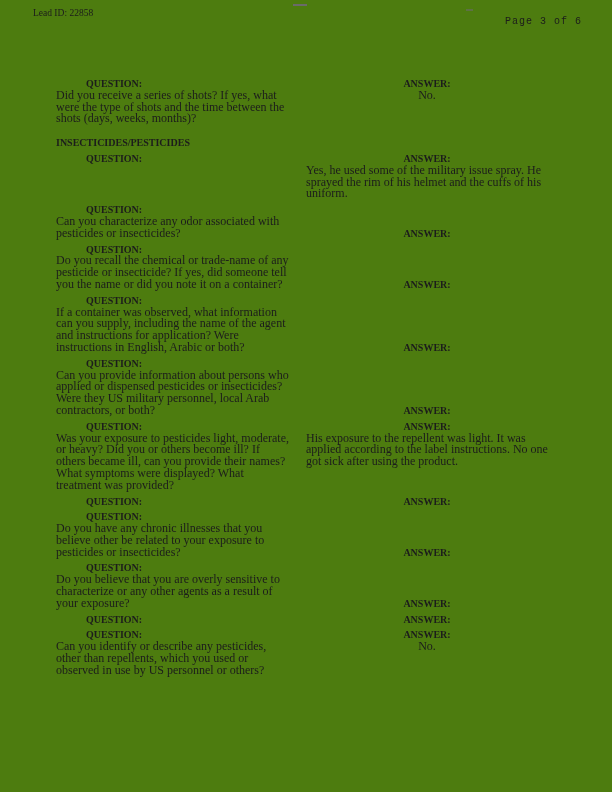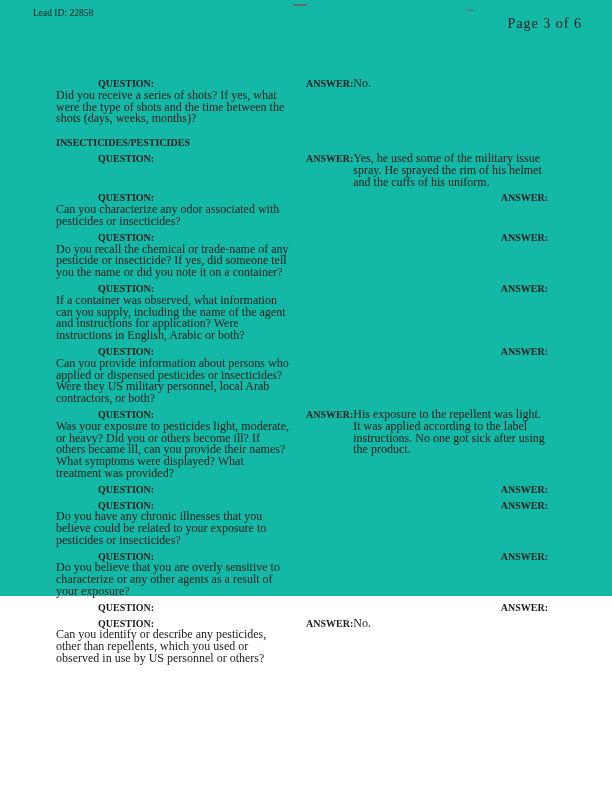--- a/index.html
+++ b/index.html
@@ -5,61 +5,63 @@
   * { margin: 0; padding: 0; box-sizing: border-box; }
   html, body { background: #ffffff; }
   body {
     width: 612px; height: 792px;
     font-family: "Liberation Serif", "DejaVu Serif", serif;
     color: #1c1c1c;
     position: relative;
     overflow: hidden;
   }
   .page {
-    width: 612px; height: 596px;
-    background: #14b8a6;
+    width: 612px; height: 792px;
+    background: #4d7c0f;
     position: relative;
   }
   .lead-id {
     position: absolute; left: 33px; top: 8px;
     font-size: 9.5px;
   }
   .page-num {
     position: absolute; right: 30px; top: 16px;
-    font-size: 14px;
+    font-size: 10px;
     letter-spacing: 1px;
+    font-family: Liberation Mono, monospace;
   }
   .scan-mark { position: absolute; background: #6a6a6a; }
   .scan-mark.m1 { left: 293px; top: 4px; width: 14px; height: 2px; }
   .scan-mark.m2 { left: 466px; top: 9px; width: 7px; height: 1.5px; opacity: .6; }
   .content {
     position: absolute;
     left: 56px; top: 78px;
     width: 492px;
   }
   .qa-row {
     display: grid;
     grid-template-columns: 249px 1fr;
     margin-bottom: 4px;
   }
   .q-col { padding-right: 14px; }
   .q-label, .a-label {
     font-weight: 700;
     font-size: 10px;
     line-height: 11.8px;
   }
-  .q-label { margin-left: 26px; padding-left: 16px; }
+  .q-label { margin-left: 14px; padding-left: 16px; }
   .q-text, .a-text {
     font-size: 12px;
     line-height: 11.8px;
   }
   .a-col {
     display: flex;
-    flex-direction: row;
+    flex-direction: column;
     padding-left: 1px;
+    align-items: center;
   }
   .a-col.align-end { justify-content: flex-end; }
   .section-heading {
     font-weight: 700;
     font-size: 10px;
     line-height: 11.8px;
     margin: 12px 0 4px 0;
   }
 </style>
 </head>
@@ -158,21 +160,21 @@
       </div>
       <div class="a-col align-end">
         <div class="a-label">ANSWER:</div>
         <div class="a-text"></div>
       </div>
     </div>
 
     <div class="qa-row">
       <div class="q-col">
         <div class="q-label">QUESTION:</div>
-        <div class="q-text">Do you have any chronic illnesses that you believe could be related to your exposure to pesticides or insecticides?</div>
+        <div class="q-text">Do you have any chronic illnesses that you believe other be related to your exposure to pesticides or insecticides?</div>
       </div>
       <div class="a-col align-end">
         <div class="a-label">ANSWER:</div>
         <div class="a-text"></div>
       </div>
     </div>
 
     <div class="qa-row">
       <div class="q-col">
         <div class="q-label">QUESTION:</div>

